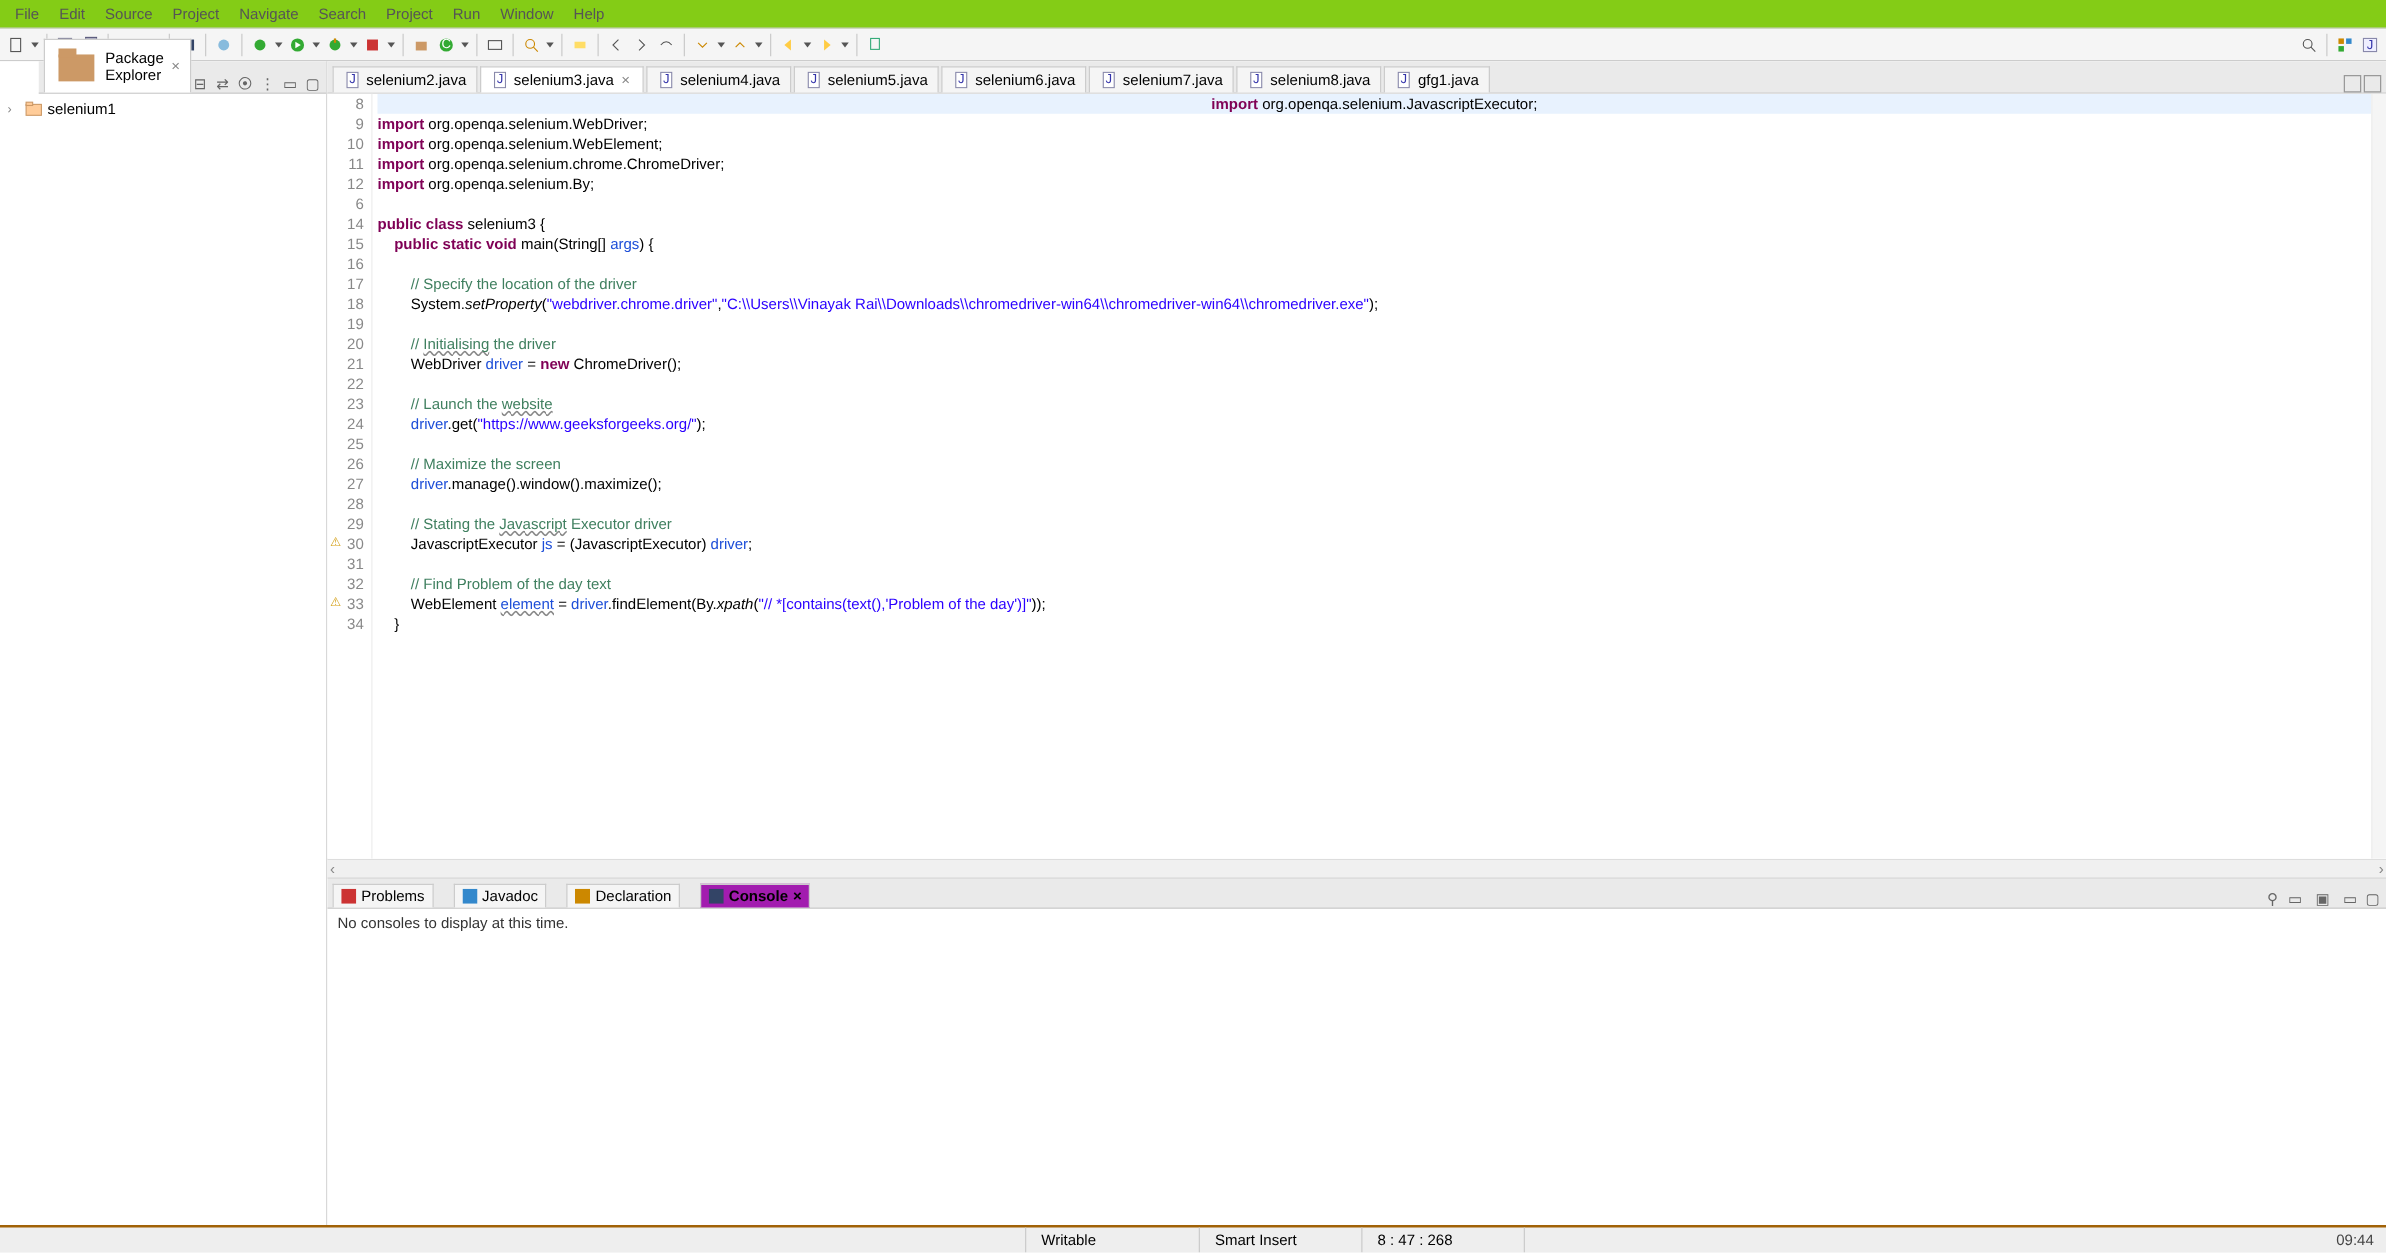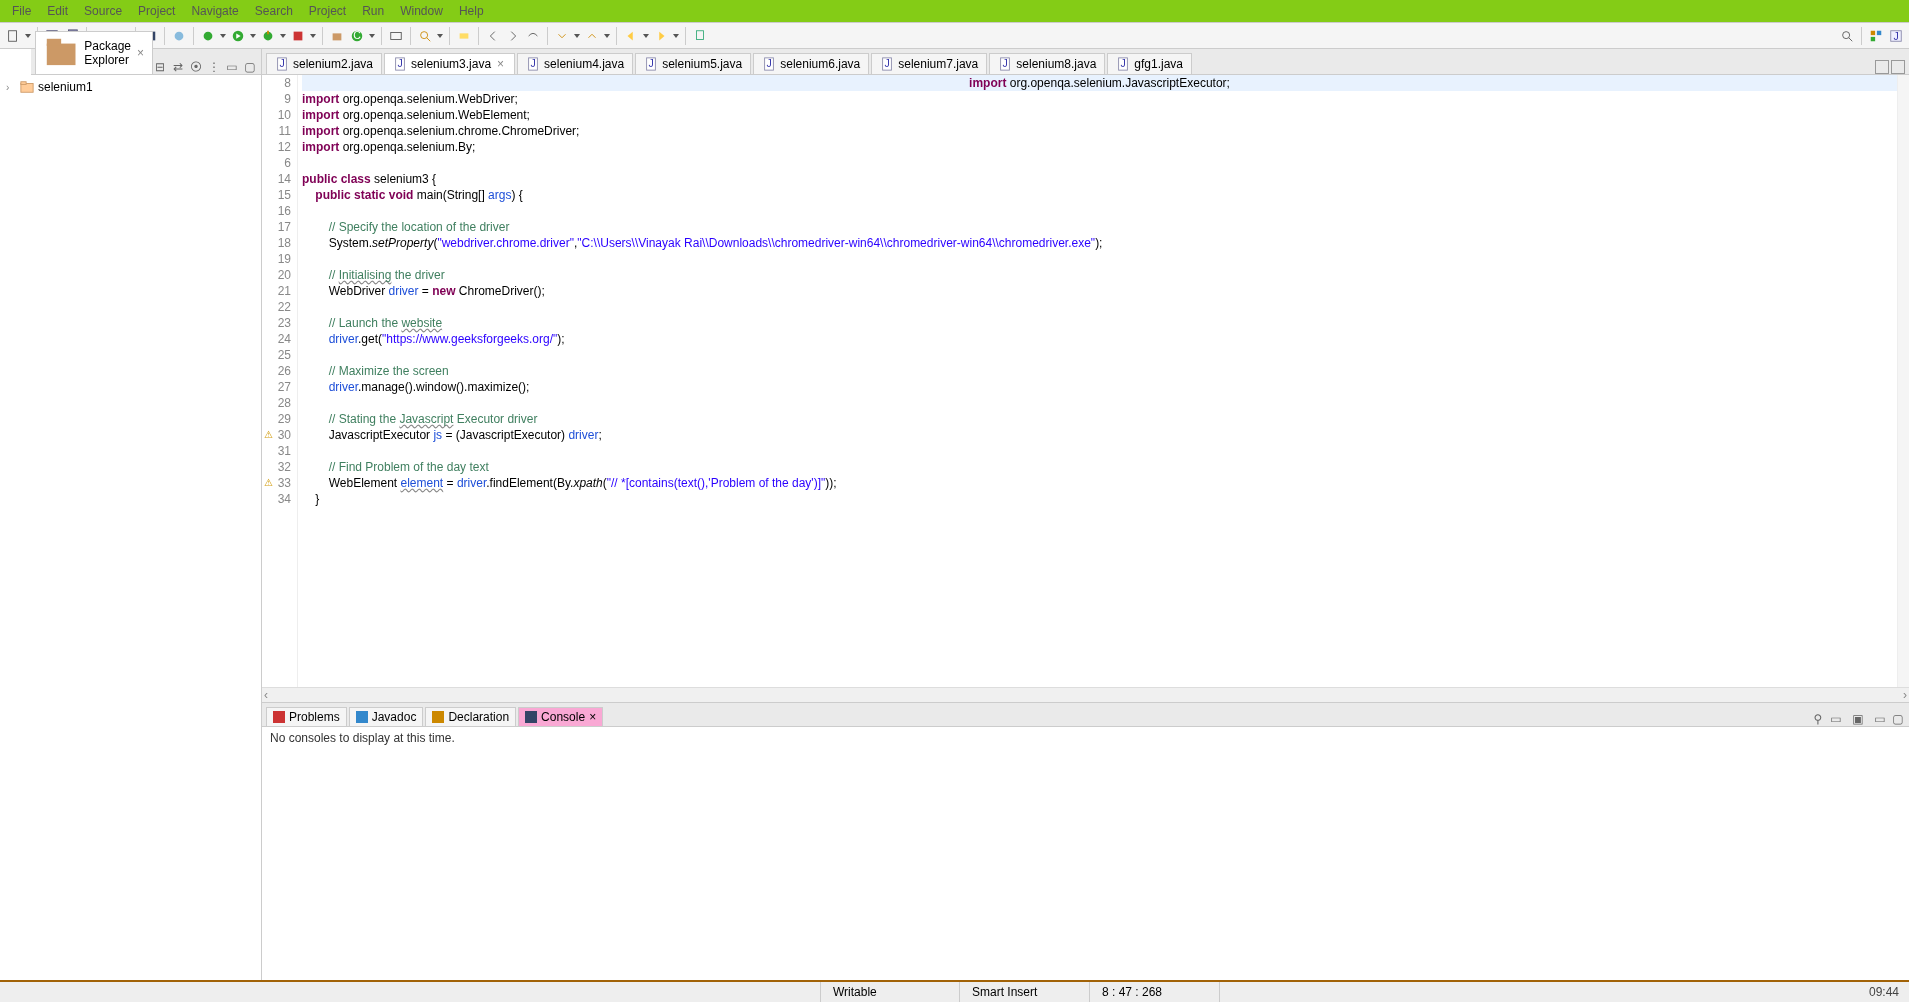--- a/index.html
+++ b/index.html
@@ -41,22 +41,22 @@
 .code .hl { background: #e8f2fe; text-align: center; }
 .kw { color: #7f0055; font-weight: bold; }
 .str { color: #2a00ff; }
 .cm { color: #3f7f5f; }
 .mth { font-style: italic; }
 .var { color: #1d4ed8; }
 .unk { text-decoration: underline wavy #888; text-decoration-skip-ink: none; }
 .code-scroll-h { height: 15px; background: #f0f0f0; border-top: 1px solid #ddd; display: flex; align-items: center; justify-content: space-between; padding: 0 2px; color: #888; font-size: 10px; }
 .bottom-panel { height: 278px; border-top: 1px solid #ccc; background: #fff; display: flex; flex-direction: column; }
 .bottom-tabs { display: flex; background: #eaeaea; border-bottom: 1px solid #ccc; height: 24px; align-items: flex-end; padding-left: 4px; }
-.bottom-tab { display: flex; align-items: center; border: 1px solid #ccc; border-bottom: none; background: #f5f5f5; padding: 2px 6px; margin-right: 2px; gap: 4px; cursor: pointer; font-size: 12px; }
-.bottom-tab.active { background: #f9a8d4; }
+.bottom-tab { display: flex; align-items: center; border: 1px solid #ccc; border-bottom: none; background: #f5f5f5; padding: 2px 6px; margin-right: 16px; gap: 4px; cursor: pointer; font-size: 12px; }
+.bottom-tab.active { background: #a21caf; font-weight: bold; }
 .bottom-tab .bti { width: 12px; height: 12px; }
 .bottom-tabs .btright { margin-left: auto; display: flex; gap: 4px; padding-right: 4px; align-items: center; }
 .bottom-tabs .btright .bic { width: 14px; height: 14px; cursor: pointer; display:flex; align-items:center; justify-content:center; color:#666; }
 .bottom-content { flex: 1; padding: 4px 8px; font-size: 12px; color: #333; }
 .statusbar { height: 22px; background: #eee; border-top: 2px solid #a16207; display: flex; align-items: center; font-size: 12px; }
 .statusbar .sf { border-right: 1px solid #ccc; padding: 0 12px; height: 100%; display: flex; align-items: center; }
 .statusbar .sf:first-child { margin-left: 820px; border-left: 1px solid #ccc; width: 140px; }
 .statusbar .sf:nth-child(2) { width: 130px; }
 .statusbar .sf:nth-child(3) { width: 130px; }
 .statusbar .clock { margin-left: auto; padding-right: 10px; color: #444; }

